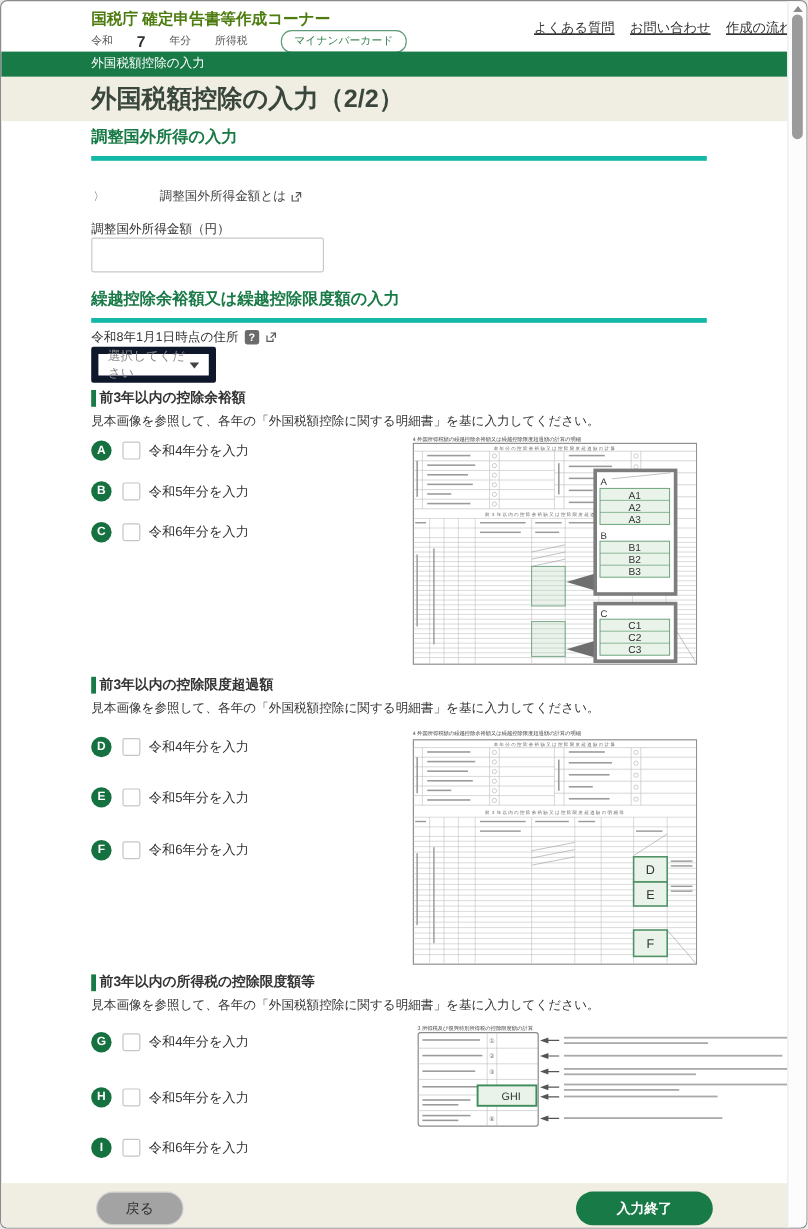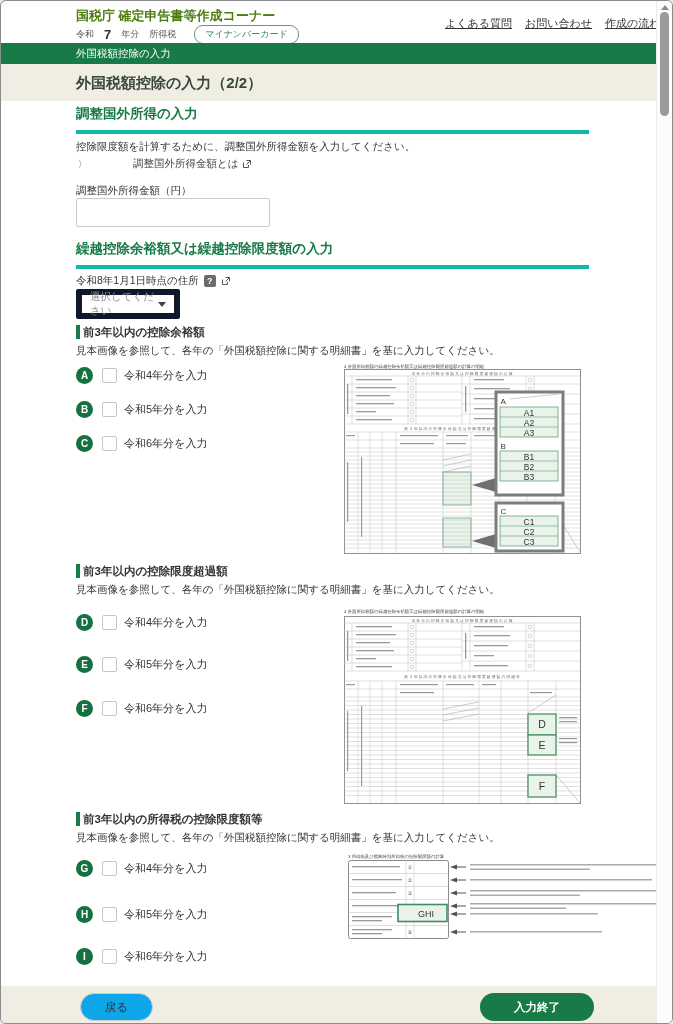--- a/index.html
+++ b/index.html
@@ -2,31 +2,31 @@
 <html><head>
 <meta charset="utf-8">
 <style>
   html,body{margin:0;padding:0;background:#e8e8e8;}
   *{box-sizing:border-box;font-family:"Liberation Sans","DejaVu Sans",sans-serif;}
   .screen{position:relative;width:673px;height:1024px;background:#fff;border:1px solid #8b8b8b;
           border-radius:6px;overflow:hidden;margin:0 auto;}
   .abs{position:absolute;}
   
   .site-title{left:75px;top:6px;font-size:13px;font-weight:bold;color:#4d7c0f;}
-  .year-line{left:75px;top:24px;font-size:9px;color:#555;display:flex;align-items:center;gap:10px;}
+  .year-line{left:75px;top:24px;font-size:9px;color:#555;display:flex;align-items:center;gap:20px;}
   .year-num{font-size:13px;font-weight:bold;color:#333;}
   .card-pill{margin-left:8px;border:1px solid #5e9a77;border-radius:9px;color:#2f7d4f;
              font-size:9px;padding:2px 10px;background:#fff;}
   .top-links{top:15px;left:444px;display:flex;gap:13px;font-size:11px;text-decoration:underline;}
   .top-links a{color:#333;text-decoration:underline;cursor:pointer;}
   
   .nav-bar{left:0;top:42px;width:657px;height:21px;background:#187a46;}
   .nav-bar span{position:absolute;left:75px;top:0;line-height:21px;font-size:10.5px;color:#fff;}
   .title-bar{left:0;top:63px;width:657px;height:37px;background:#f0ede3;}
-  .title-bar h1{position:absolute;left:75px;top:0;margin:0;line-height:37px;font-size:15px;
+  .title-bar h1{position:absolute;left:75px;top:0;margin:0;line-height:37px;font-size:21px;
                 font-weight:bold;color:#39463c;}
   
   .h2{left:75px;width:513px;font-size:13.5px;font-weight:bold;color:#187a46;
       padding-bottom:7px;border-bottom:4px solid #14b8a6;}
   .h3{left:75px;font-size:11.5px;font-weight:bold;color:#333;border-left:4px solid #187a46;
       padding-left:3px;line-height:14px;}
   .body-text{font-size:10.5px;color:#333;}
   
   .text-input{left:75px;width:194px;height:29px;border:1px solid #c9c9c9;border-radius:2px;
               background:#fff;font-size:11px;padding:0 6px;}
@@ -43,21 +43,21 @@
          border-right:4px solid transparent;border-top:5px solid #444;}
   
   .item-row{left:75px;display:flex;align-items:center;gap:7px;height:17px;}
   .badge{width:17px;height:17px;border-radius:50%;background:#15713f;color:#fff;font-size:10px;
          font-weight:bold;display:flex;align-items:center;justify-content:center;}
   .checkbox{width:15px;height:15px;border:1px solid #c5c5c5;border-radius:2px;background:#fff;
             margin-left:2px;cursor:pointer;}
   .row-label{font-size:11px;color:#333;}
   
   .footer{left:0;top:985px;width:657px;height:39px;background:#f0ede3;}
-  .btn-back{left:79px;top:992px;width:73px;height:28px;border-radius:15px;background:#0ea5e9;
+  .btn-back{left:79px;top:992px;width:73px;height:28px;border-radius:15px;background:#a3a3a3;
             border:1px solid #cfcfcf;font-size:11.5px;color:#333;display:flex;align-items:center;
             justify-content:center;cursor:pointer;}
   .btn-finish{left:479px;top:992px;width:114px;height:28px;border-radius:15px;background:#187a46;
             border:none;font-size:11.5px;font-weight:bold;color:#fff;display:flex;align-items:center;
             justify-content:center;cursor:pointer;}
   
   .scrollbar{right:0;top:0;width:16px;height:100%;background:#fcfcfc;border-left:1px solid #ebebeb;}
   .scroll-up{position:absolute;top:4px;left:4px;width:0;height:0;border-left:4px solid transparent;
              border-right:4px solid transparent;border-bottom:5px solid #8a8a8a;}
   .scroll-thumb{position:absolute;top:11px;left:3px;width:9px;height:104px;background:#9b9b9b;
@@ -85,21 +85,20 @@
 
   <div class="abs nav-bar">
     <span>外国税額控除の入力</span>
   </div>
 
   <div class="abs title-bar">
     <h1>外国税額控除の入力（2/2）</h1>
   </div>
 
   <div class="abs h2" style="top:104px">調整国外所得の入力</div>
-  <div class="abs body-text" style="left:75px;top:139px">控除限度額を計算するために、調整国外所得金額を入力してください。</div>
   <div class="abs link-row" style="top:156px">
     <span class="chevron"></span>
     <a>調整国外所得金額とは</a>
     <svg class="ext-icon" viewBox="0 0 10 10">
       <path d="M1.5 3.5v5h5v-2.5" fill="none" stroke="#555" stroke-width="1"></path>
       <path d="M4.5 1.5h4v4" fill="none" stroke="#555" stroke-width="1"></path>
       <path d="M8.5 1.5L4.5 5.5" fill="none" stroke="#555" stroke-width="1"></path>
     </svg>
   </div>
   <div class="abs body-text" style="left:75px;top:183px">調整国外所得金額（円）</div>

